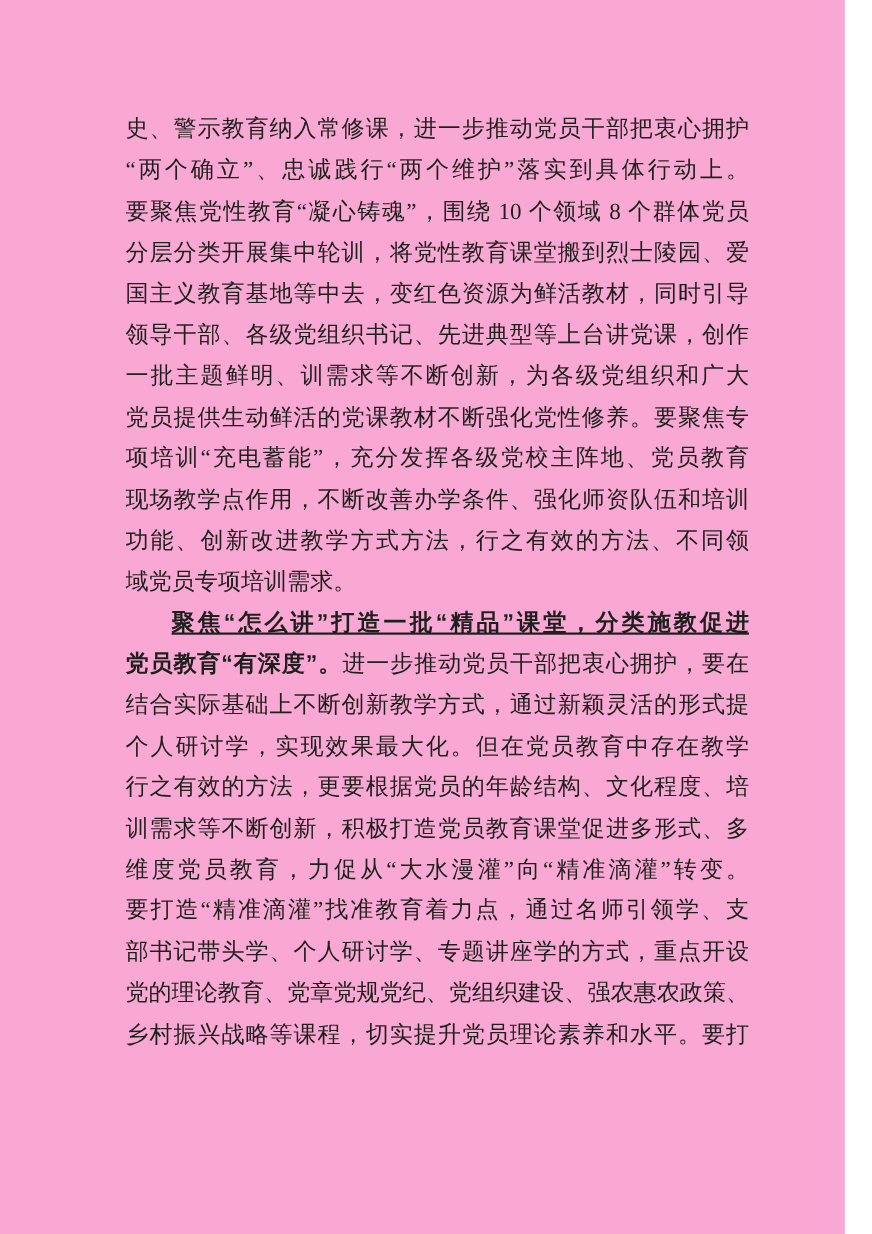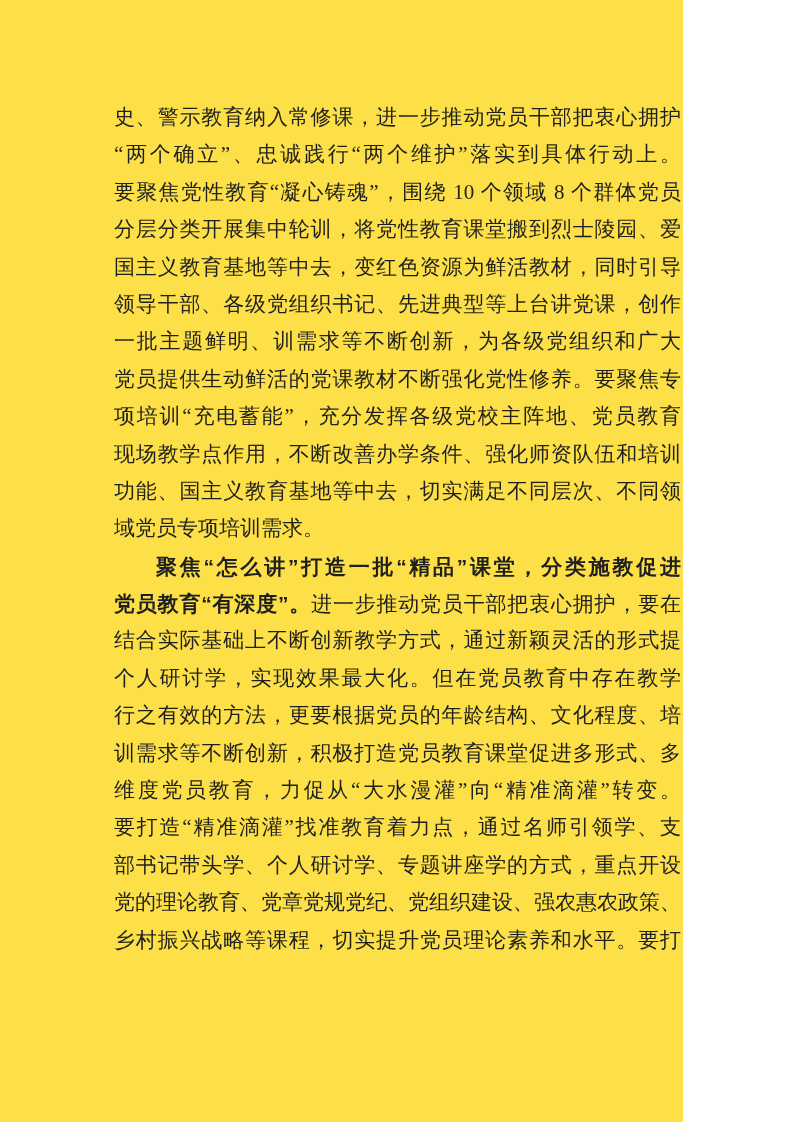--- a/index.html
+++ b/index.html
@@ -2,23 +2,23 @@
 <html><head>
 <meta charset="utf-8">
 <style>
   html, body {
     margin: 0;
     padding: 0;
     background: #ffffff;
   }
   .page {
     position: relative;
-    width: 683px;
+    width: 768px;
     height: 1122px;
-    background: #fde047;
+    background: #f9a8d4;
     overflow: hidden;
   }
   .content {
     position: absolute;
     left: 114px;
     top: 99px;
     width: 567px;
     color: #1f1f1f;
     font-family: "Liberation Serif", "DejaVu Serif", serif;
     font-size: 21px;
@@ -31,20 +31,21 @@
     text-align: justify;
     text-align-last: justify;
     overflow: hidden;
   }
   .line.endline {
     text-align: center;
     text-align-last: left;
   }
   .line.indent {
     text-indent: 42px;
+    text-decoration: underline;
   }
   .bold {
     font-family: "Liberation Sans", "DejaVu Sans", sans-serif;
     font-weight: 700;
   }
 </style>
 </head>
 <body>
 
 <div class="page">
@@ -54,21 +55,21 @@
       <div class="line">史、警示教育纳入常修课，进一步推动党员干部把衷心拥护</div>
       <div class="line">“两个确立”、忠诚践行“两个维护”落实到具体行动上。</div>
       <div class="line">要聚焦党性教育“凝心铸魂”，围绕 10 个领域 8 个群体党员</div>
       <div class="line">分层分类开展集中轮训，将党性教育课堂搬到烈士陵园、爱</div>
       <div class="line">国主义教育基地等中去，变红色资源为鲜活教材，同时引导</div>
       <div class="line">领导干部、各级党组织书记、先进典型等上台讲党课，创作</div>
       <div class="line">一批主题鲜明、训需求等不断创新，为各级党组织和广大</div>
       <div class="line">党员提供生动鲜活的党课教材不断强化党性修养。要聚焦专</div>
       <div class="line">项培训“充电蓄能”，充分发挥各级党校主阵地、党员教育</div>
       <div class="line">现场教学点作用，不断改善办学条件、强化师资队伍和培训</div>
-      <div class="line">功能、国主义教育基地等中去，切实满足不同层次、不同领</div>
+      <div class="line">功能、创新改进教学方式方法，行之有效的方法、不同领</div>
       <div class="line endline">域党员专项培训需求。</div>
     </div>
 
     <div class="para">
       <div class="line indent">
         <span class="bold">聚焦“怎么讲”打造一批“精品”课堂，分类施教促进</span>
       </div>
       <div class="line">
         <span class="bold">党员教育“有深度”。</span><span>进一步推动党员干部把衷心拥护，要在</span>
       </div>

